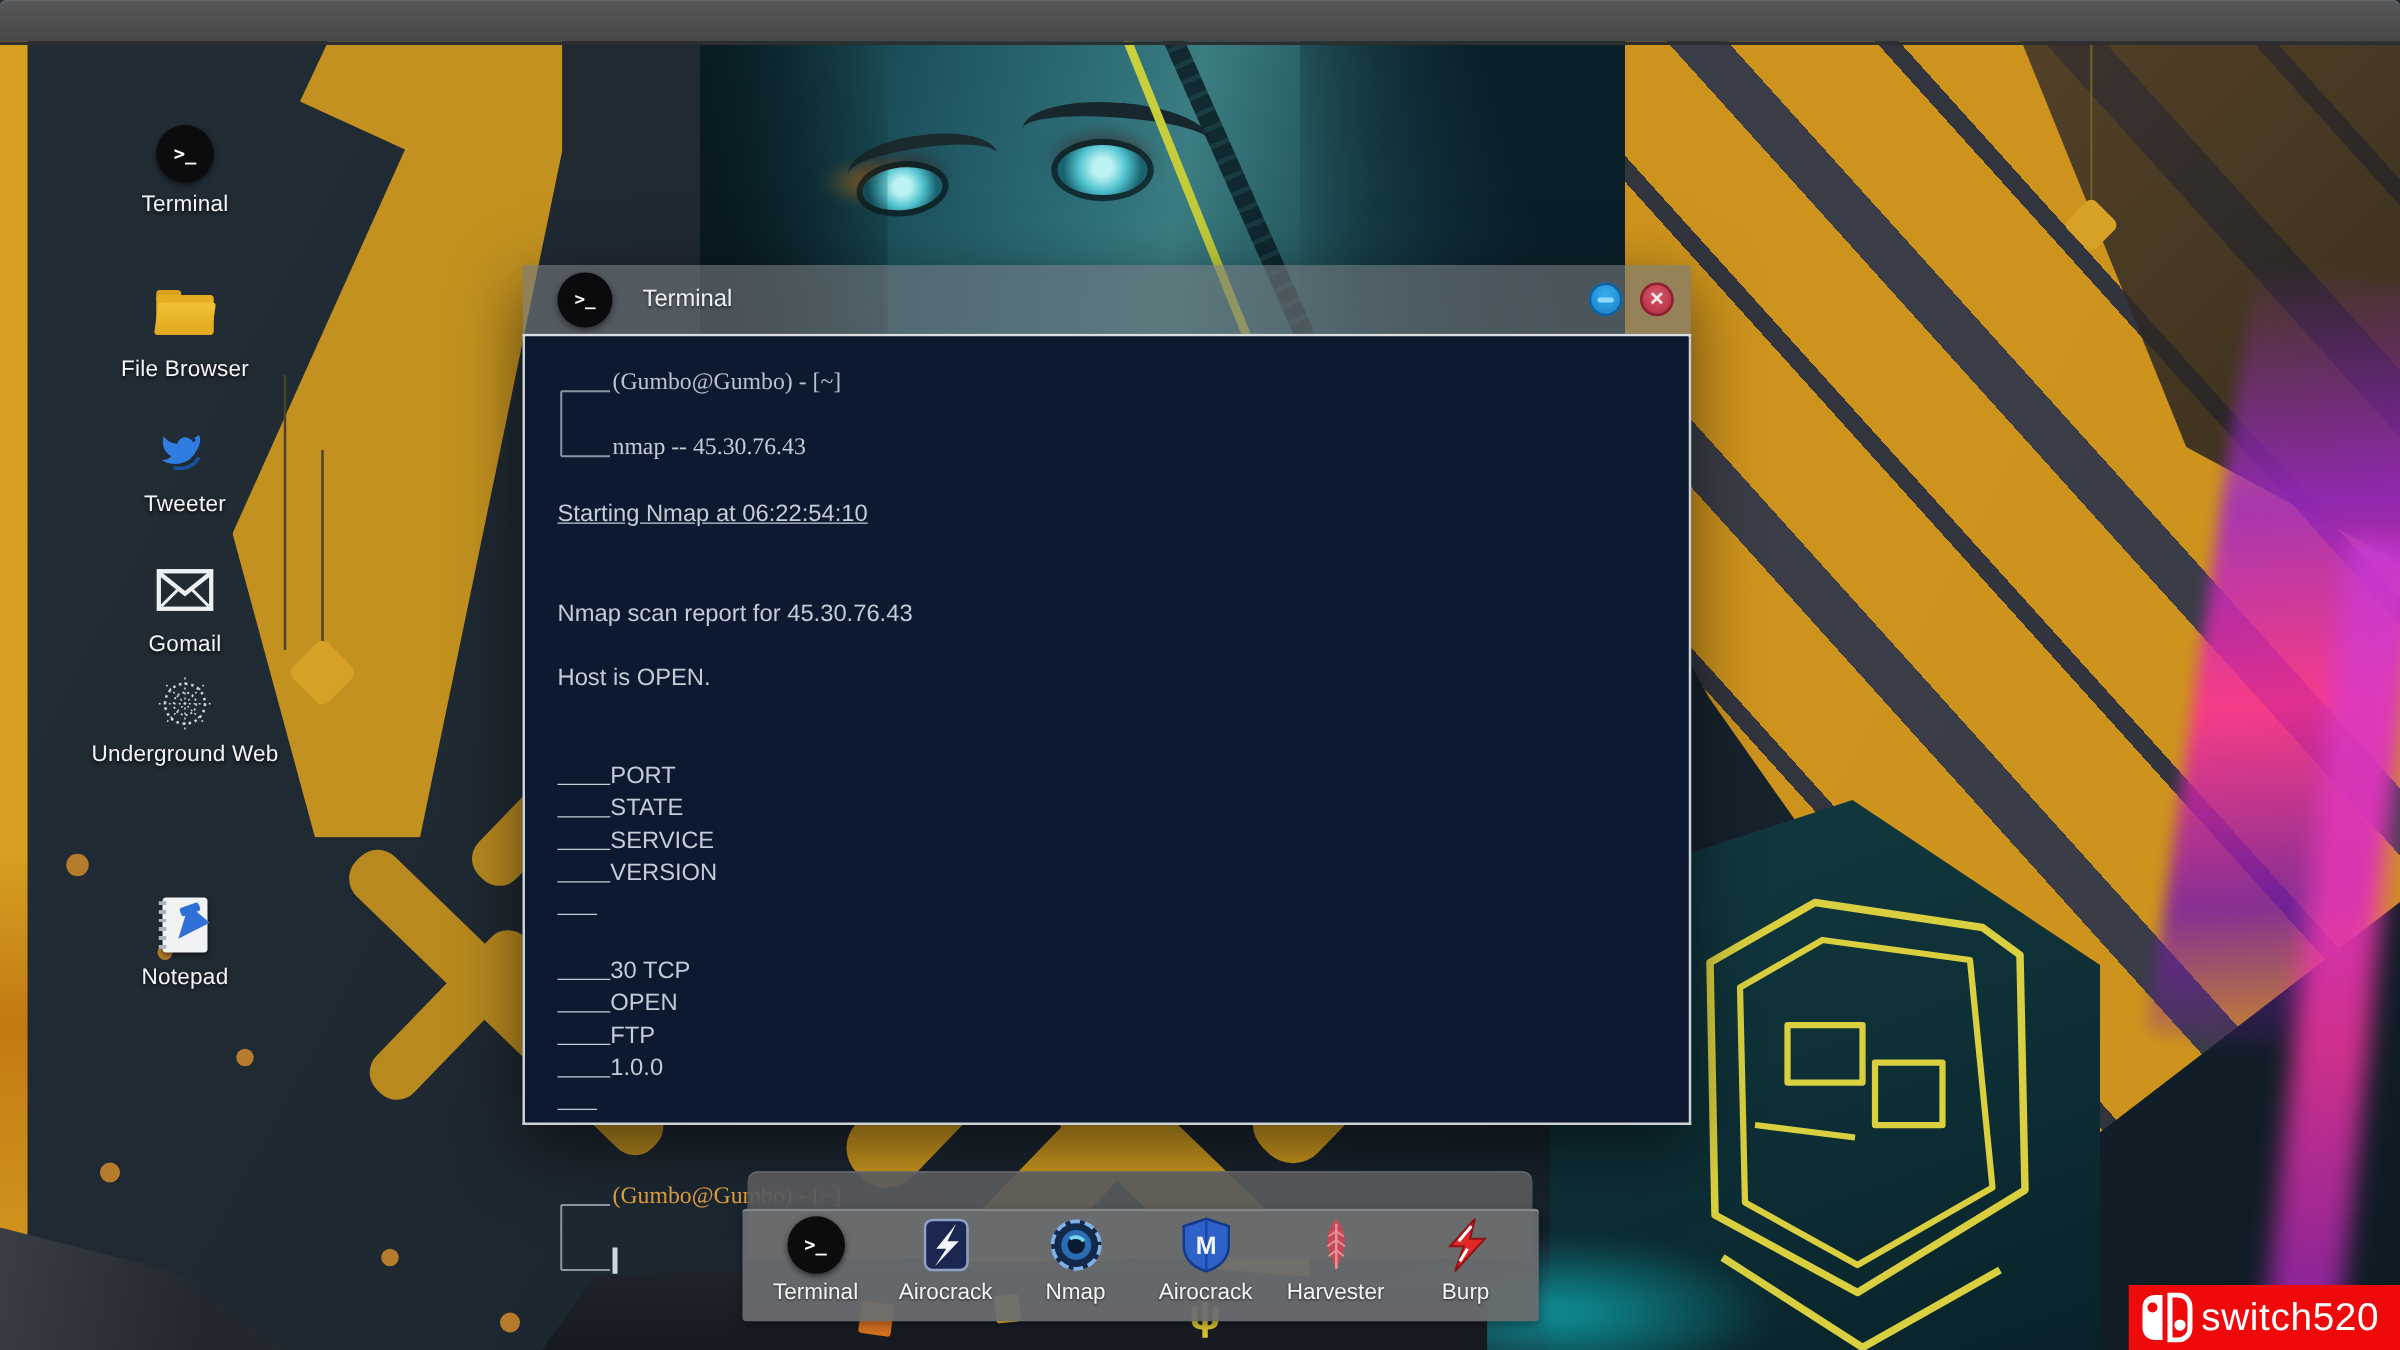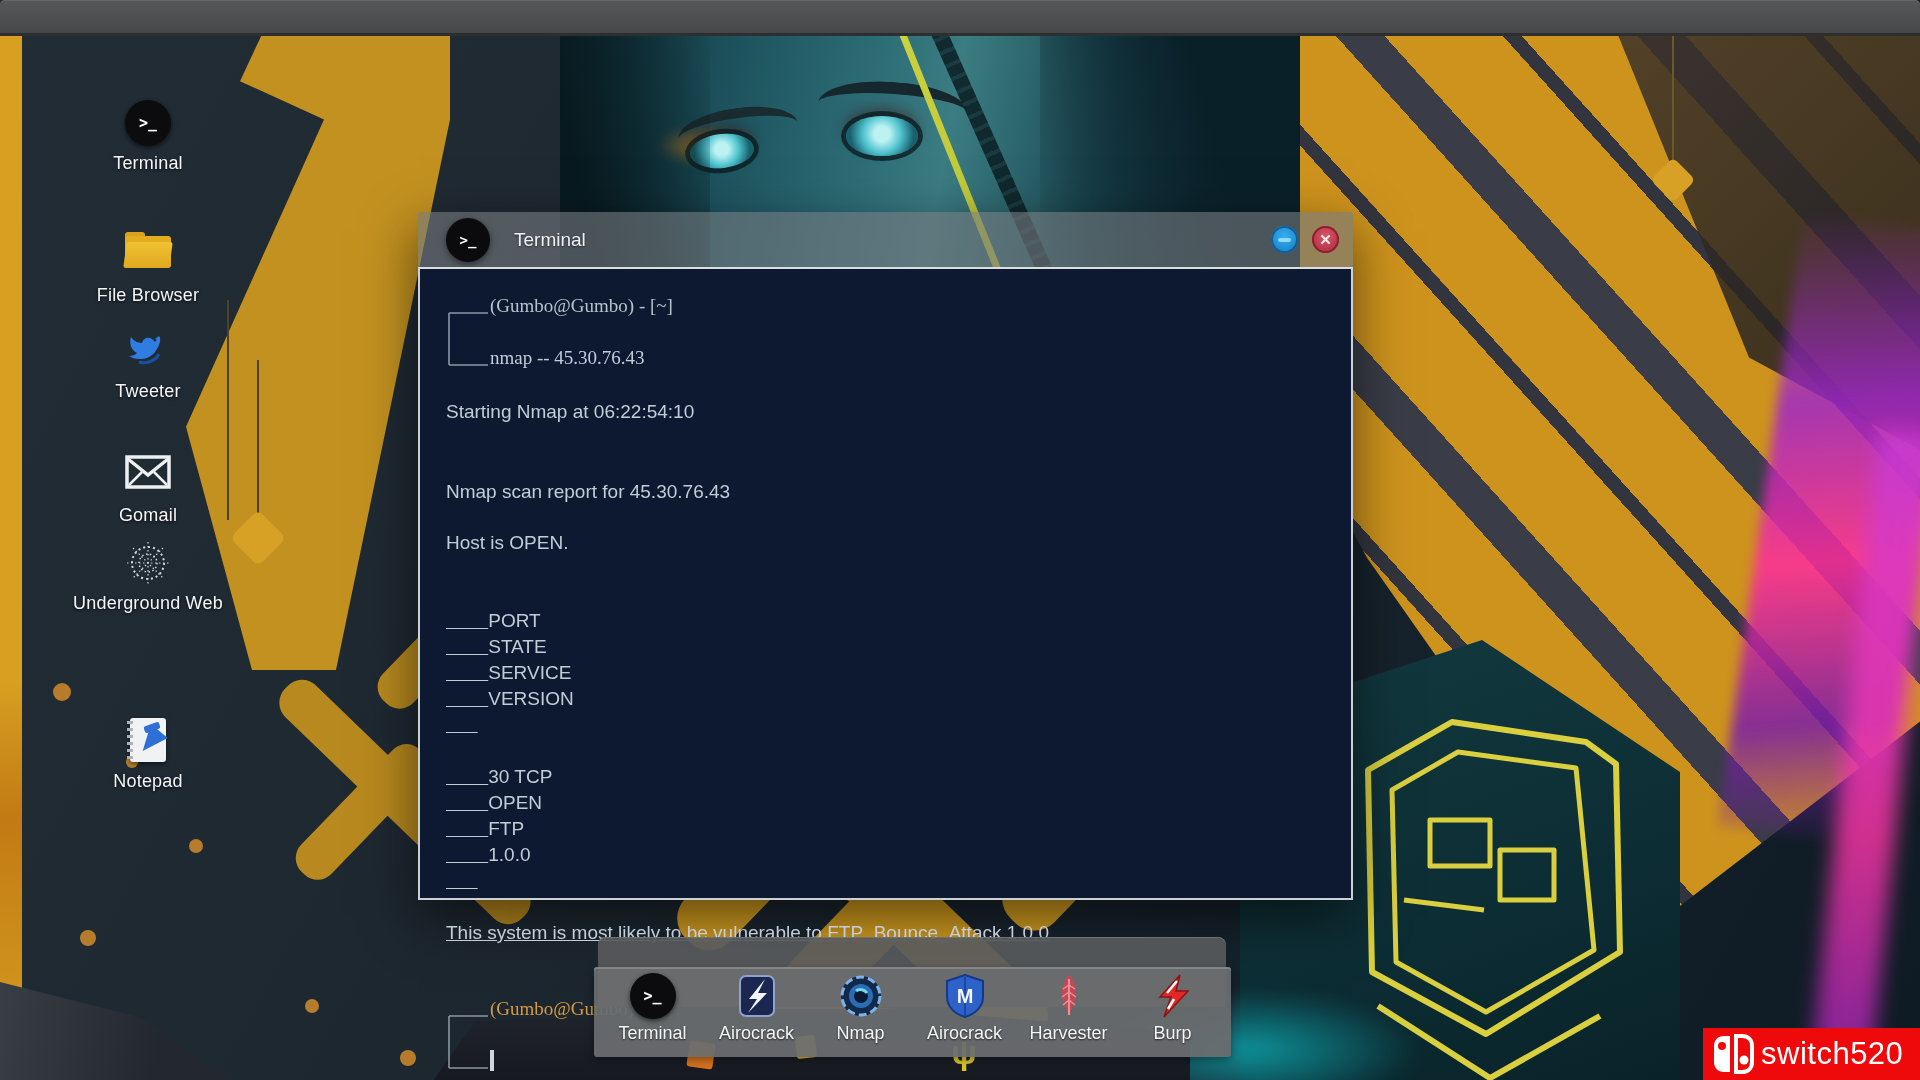--- a/index.html
+++ b/index.html
@@ -114,21 +114,21 @@
     background:#0c1930; border:2px solid #ccd1d5; border-top:2px solid #dadee1;
     padding:24px 20px 0 26px; color:#c3cdd8; font-size:19px; cursor:text; }
   .t-line { line-height:26px; white-space:pre; }
   .prompt-block { position:relative; height:78px;font-family:Liberation Serif, serif; }
   .prompt-block svg { position:absolute; left:0; top:8px; }
   .prompt-block .pl1 { position:absolute; left:44px; top:0; line-height:26px; }
   .prompt-block .pl3 { position:absolute; left:44px; top:52px; line-height:26px; }
   .pb1 .pl1 { color:#b9c3ce; }
   .pb2 .pl1 { color:#d79b3c; }
   .cursor { display:inline-block; width:4px; height:21px; background:#cfd6dd; vertical-align:text-bottom; }
-  .mt28{margin-top:28px;} .mt54{margin-top:54px;} .mt25{margin-top:25px;} .mt26{margin-top:26px;text-decoration:underline;} .mt50{margin-top:50px;}
+  .mt28{margin-top:28px;text-decoration:underline;} .mt54{margin-top:54px;} .mt25{margin-top:25px;} .mt26{margin-top:26px;text-decoration:underline;} .mt50{margin-top:50px;}
   .t-table .cell { display:inline-block; }
   .t-table .c0{width:127px;} .t-table .c1{width:126px;} .t-table .c2{width:120px;} .t-table .c3{width:140px;}
 
   
   .dock-back { position:absolute; left:598px; top:937px; width:628px; height:70px;
     background:rgba(88,90,92,.92); border-radius:8px 8px 0 0; box-shadow:inset 0 1px 0 #6e7072; }
   .dock { position:absolute; left:594px; top:967px; width:637px; height:90px;
     background:rgba(106,108,110,.94); border-radius:3px;
     display:flex; align-items:flex-start; justify-content:center; gap:4px; padding-top:6px;
     box-shadow:inset 0 2px 0 rgba(150,152,154,.6), 0 3px 8px rgba(0,0,0,.35); }
@@ -232,21 +232,21 @@
     <div class="di-icon">
         <div class="icon-folder">
       <div class="f-back"></div>
           <div class="f-body"></div>
           <div class="f-front"></div>
         </div>
       </div>
     <div class="di-label">File Browser</div>
   </div>
 
-  <div class="desk-item" style="top:328px">
+  <div class="desk-item" style="top:340px">
     <div class="di-icon">
       <svg width="46" height="46" viewBox="0 0 46 46">
         <path d="M8 30 C14 32 24 32 30 24 C36 16 36 10 34 8 L28 12 C24 8 18 10 17 15 C12 15 8 12 6 9 C4 15 6 22 12 25 C10 27 8 28 4 28 Z" fill="#2f7de0"></path>
         <path d="M14 34 C20 36 30 34 34 26" stroke="#1b4fa0" stroke-width="3" fill="none"></path>
         <circle cx="30" cy="12" r="1.5" fill="#0d2d5e"></circle>
       </svg>
     </div>
     <div class="di-label">Tweeter</div>
   </div>
 
@@ -326,21 +326,20 @@
         <span class="cell c3">VERSION</span>
       </div>
       <div class="t-line">
         <span class="cell c0">30 TCP</span>
         <span class="cell c1">OPEN</span>
         <span class="cell c2">FTP</span>
         <span class="cell c3">1.0.0</span>
       </div>
     </div>
 
-    <div class="t-line mt26">This system is most likely to be vulnerable to FTP_Bounce_Attack 1.0.0</div>
 
     <div class="prompt-block pb2 mt50">
       <svg width="46" height="76">
         <path d="M3 12 H42 M3 12 V64 M3 64 H42" stroke="#8a96a3" stroke-width="1.6" fill="none"></path>
       </svg>
       <div class="pl1">(Gumbo@Gumbo) - [~]</div>
       <div class="pl3"><span class="cursor"></span></div>
     </div>
 
   </div>

